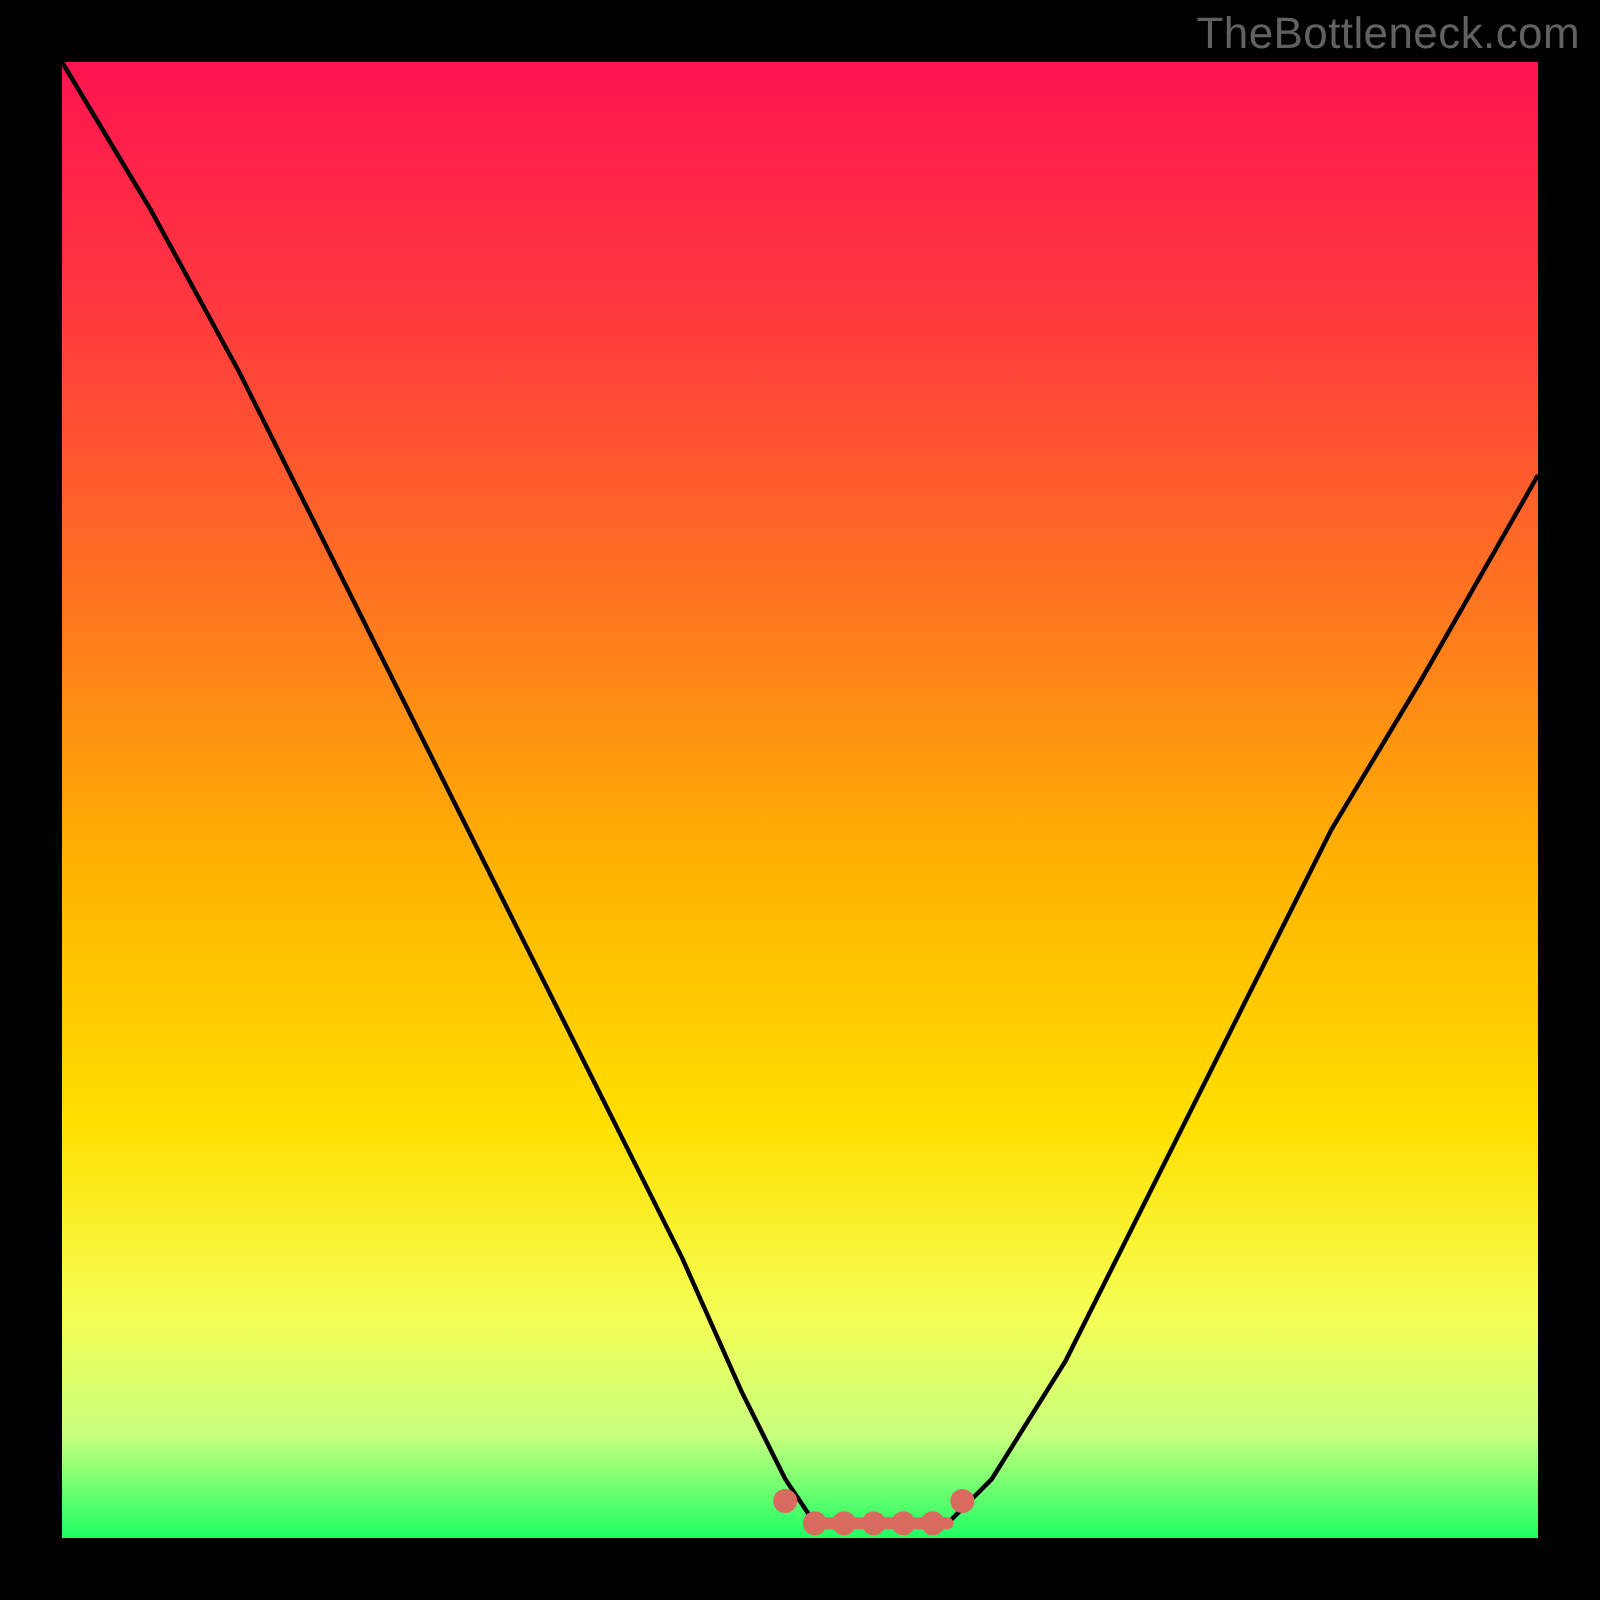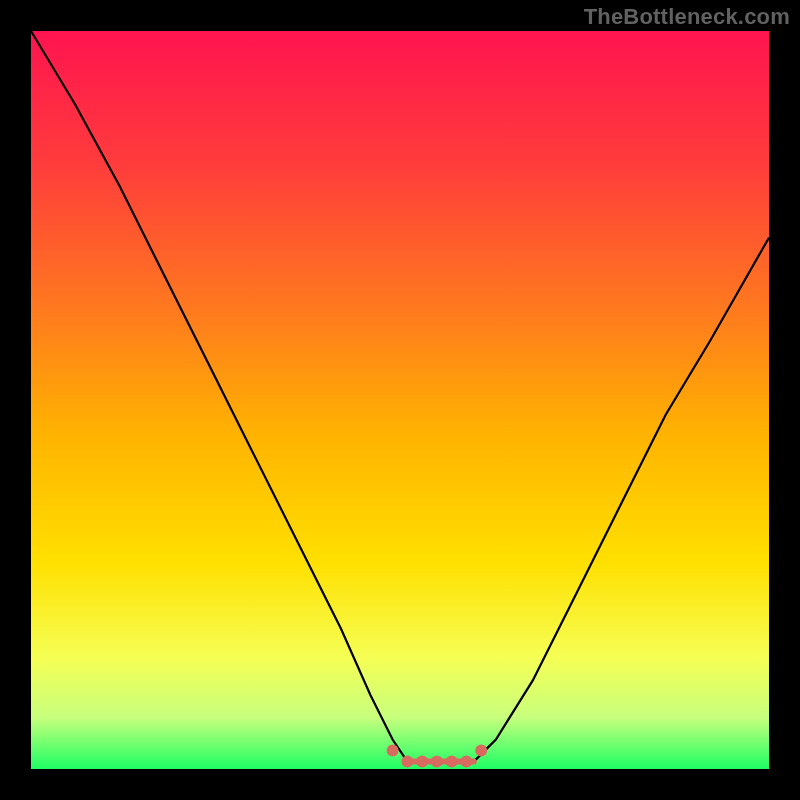--- a/index.html
+++ b/index.html
@@ -16,21 +16,21 @@
     width: 800px;
     height: 800px;
     background: #000;
   }
   .watermark {
     position: absolute;
     top: 4px;
     right: 10px;
     color: #616161;
     font-size: 22px;
-    font-weight: 700;
+    font-weight: 400;
     letter-spacing: 0.2px;
     z-index: 10;
   }
   svg.plot {
     position: absolute;
     top: 0;
     left: 0;
   }
 </style>
 </head>

